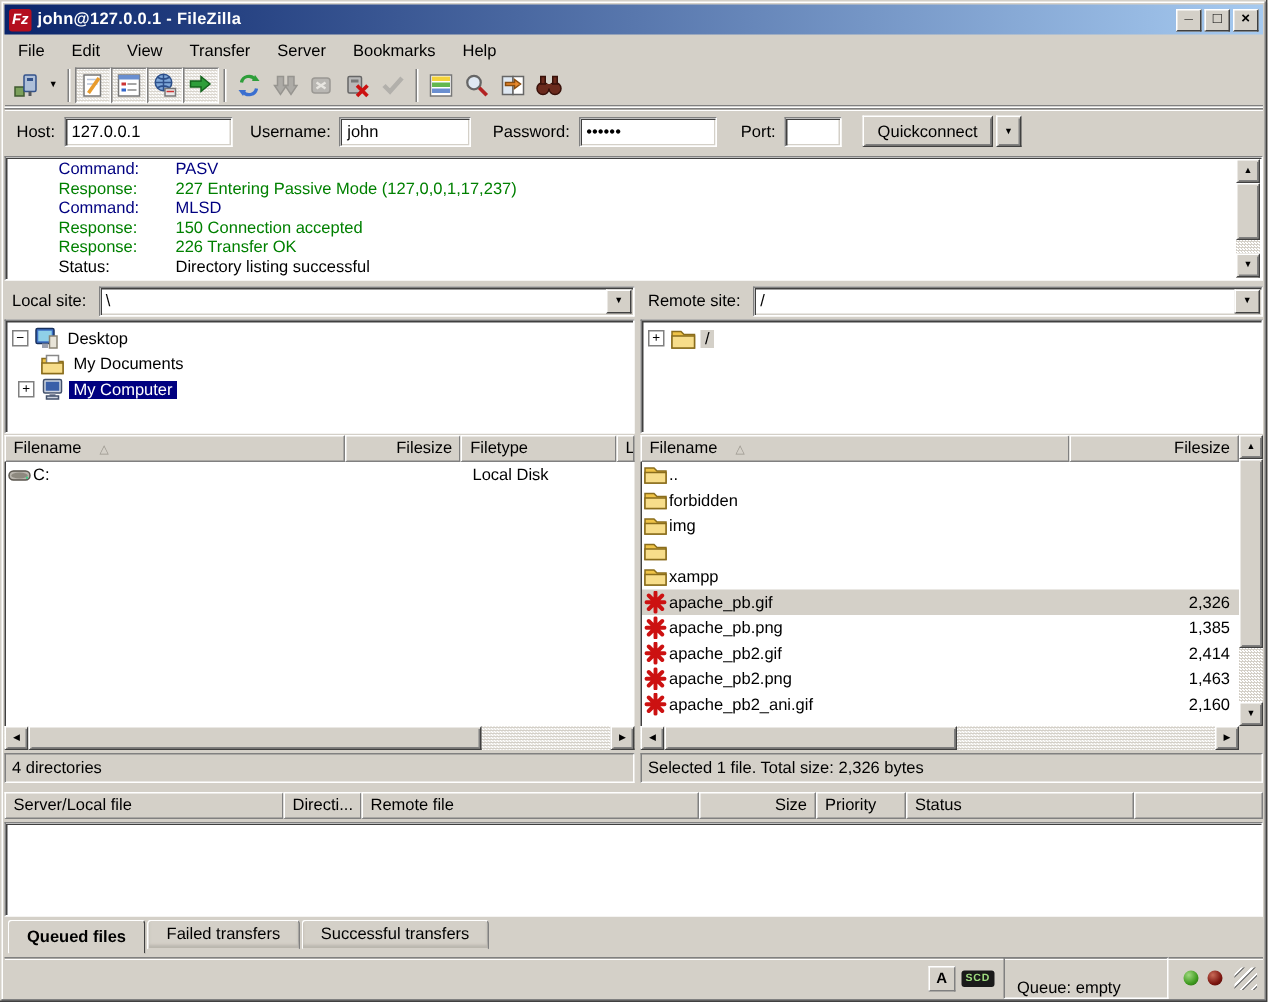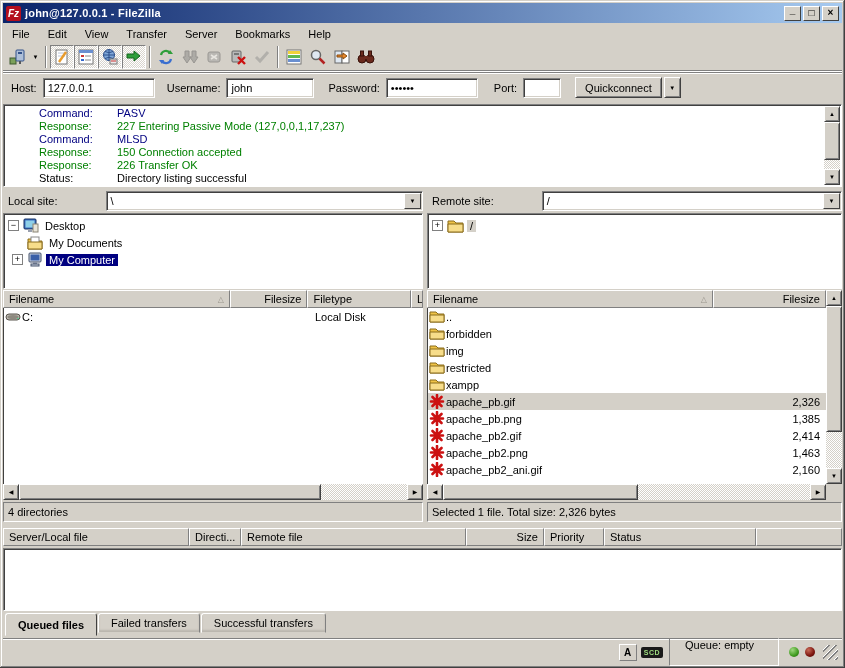--- a/index.html
+++ b/index.html
@@ -68,21 +68,21 @@
             border:1px solid; border-color:#fff #404040 #404040 #fff;
             box-shadow:inset 1px 1px 0 #d4d0c8, inset -1px -1px 0 #808080;
             display:flex; align-items:center; justify-content:center; font-size:6px; line-height:1; }
   .sb-thumb { position:absolute; background:#d4d0c8;
               border:1px solid; border-color:#fff #404040 #404040 #fff;
               box-shadow:inset 1px 1px 0 #d4d0c8, inset -1px -1px 0 #808080; }
 
   
   .pane-l { position:absolute; left:3px; width:420px; }
   .pane-r { position:absolute; left:427px; right:3px; }
-  .combo-row { position:absolute; top:190px; height:22px; display:flex; align-items:center;gap:40px; }
+  .combo-row { position:absolute; top:190px; height:22px; display:flex; align-items:center; }
   .combo-row .lbl { padding:0 8px 0 5px; white-space:nowrap; }
   .combo { flex:1; height:20px; background:#fff; border:1px solid; border-color:#808080 #fff #fff #808080;
            box-shadow:inset 1px 1px 0 #404040, inset -1px -1px 0 #d4d0c8;
            display:flex; align-items:center; }
   .combo .val { flex:1; padding-left:4px; }
   .combo .cbtn { width:17px; height:16px; margin-right:1px; background:#d4d0c8;
                  border:1px solid; border-color:#fff #404040 #404040 #fff;
                  display:flex; align-items:center; justify-content:center; font-size:6px; }
   .tree { position:absolute; top:213px; height:76px; background:#fff;
           border:1px solid; border-color:#808080 #fff #fff #808080;
@@ -92,21 +92,21 @@
               font-size:9px; line-height:9px; text-align:center; margin-right:4px; flex:none; }
   .tree-label { padding:0 3px; }
   .sel-blue { background:#000080; color:#fff; }
   .sel-gray-l { background:#d4d0c8; }
   .indent { width:15px; flex:none; }
   .ticon { margin-right:3px; flex:none; display:flex; }
 
   
   .listhead { position:absolute; top:290px; height:18px; display:flex; }
   .hcell { background:#d4d0c8; border:1px solid; border-color:#fff #808080 #808080 #fff;
-           display:flex; align-items:center; padding:0 5px; height:18px; overflow:hidden; white-space:nowrap;justify-content:space-between; }
+           display:flex; align-items:center; padding:0 5px; height:18px; overflow:hidden; white-space:nowrap; }
   .hcell.right { justify-content:flex-end; }
   .sort { color:#9a968e; font-size:8px; margin-left:12px; }
   .listbody { position:absolute; top:308px; height:176px; background:#fff;
               border-left:1px solid #404040; overflow:hidden; }
   .frow { display:flex; align-items:center; height:17px; white-space:nowrap; }
   .fic { width:18px; flex:none; display:flex; justify-content:flex-start; padding-left:1px; }
   .cell { overflow:hidden; }
 
   
   .statusline { position:absolute; top:502px; height:20px; background:#d4d0c8;
@@ -129,21 +129,21 @@
   
   .statusbar { position:absolute; bottom:3px; left:3px; right:3px; height:27px;
                border-top:1px solid #808080; box-shadow:inset 0 1px 0 #fff;
                display:flex; align-items:center; justify-content:flex-end; padding:0 4px; }
   .sb-cellicon { width:18px; height:17px; border:1px solid; border-color:#fff #808080 #808080 #fff;
                  display:flex; align-items:center; justify-content:center; margin-right:4px;
                  font-weight:bold; font-size:10px; background:#d4d0c8; }
   .sb-badge { background:#1a1a1a; color:#9fdc7f; font-size:7px; font-weight:bold; padding:2px 3px;
               border-radius:2px; margin-right:6px; letter-spacing:.5px; }
   .sb-queue { width:110px; height:28px; border:1px solid; border-color:#808080 #fff #fff #808080;
-              display:flex; align-items:flex-start; padding:0 15px; margin-right:10px; }
+              display:flex; align-items:flex-end; padding:0 8px; margin-right:10px; }
   .led { width:10px; height:10px; border-radius:50%; margin-right:6px; }
   .led-green { background:radial-gradient(circle at 35% 30%, #9fd87f, #3f9b1f 60%, #235c10); }
   .led-red { background:radial-gradient(circle at 35% 30%, #c96a57, #7c150f 60%, #470905); }
   .grip { width:15px; height:15px; margin-left:2px;
           background:repeating-linear-gradient(135deg, transparent 0 3px, #fff 3px 4px, #808080 4px 5px); }
 </style>
 </head>
 <body>
 
 <div class="win">
@@ -482,21 +482,20 @@
       <span class="cell" style="flex:1">img</span>
       <span class="cell" style="width:100px; text-align:right; padding-right:6px"></span>
     </div>
     <div class="frow">
       <span class="fic">
           <svg width="16" height="13" viewBox="0 0 16 13">
             <path d="M1 2 h6 l2 2 h6 v8 h-14 z" fill="#efc347" stroke="#8a6d1c"></path>
             <path d="M1 5 h14 v7 h-14 z" fill="#f7dd8a" stroke="#8a6d1c"></path>
           </svg>
         </span>
-      <span class="cell" style="flex:1">restricted</span>
       <span class="cell" style="width:100px; text-align:right; padding-right:6px"></span>
     </div>
     <div class="frow">
       <span class="fic">
           <svg width="16" height="13" viewBox="0 0 16 13">
             <path d="M1 2 h6 l2 2 h6 v8 h-14 z" fill="#efc347" stroke="#8a6d1c"></path>
             <path d="M1 5 h14 v7 h-14 z" fill="#f7dd8a" stroke="#8a6d1c"></path>
           </svg>
         </span>
       <span class="cell" style="flex:1">xampp</span>

